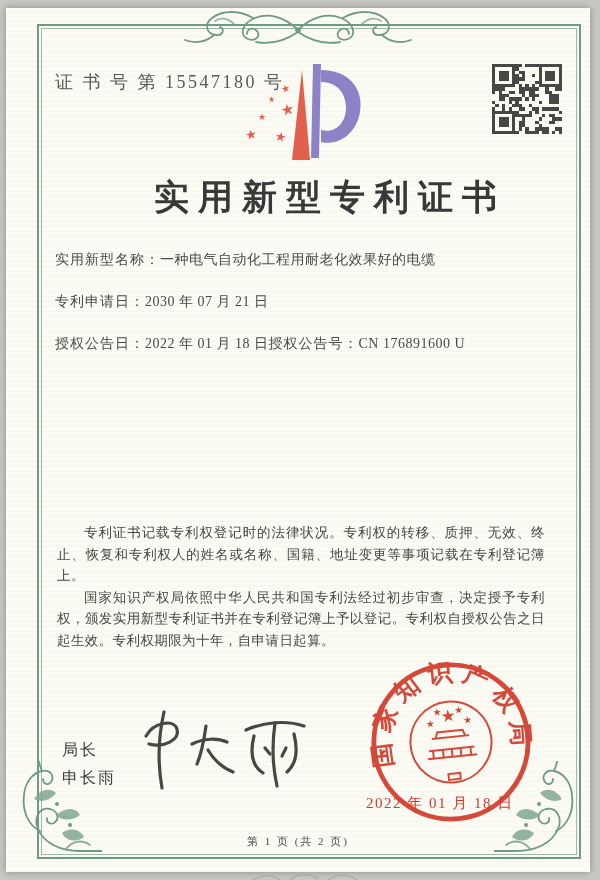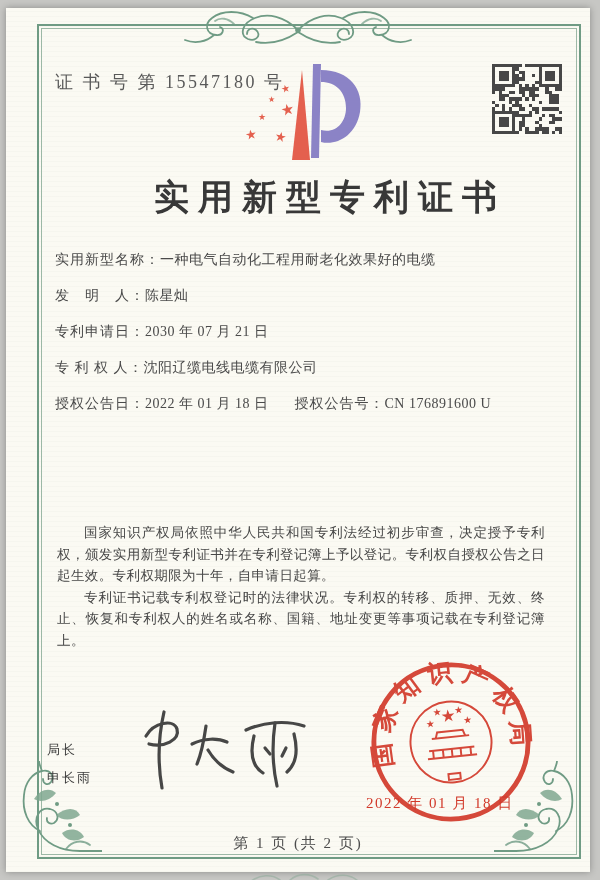--- a/index.html
+++ b/index.html
@@ -29,45 +29,45 @@
     position:absolute;left:49px;top:62px;font-size:18px;letter-spacing:2.5px;color:#595959;
   }
   .logo{position:absolute;left:236px;top:52px;}
   .qr{position:absolute;left:486px;top:56px;width:70px;height:70px;}
   .title{
     position:absolute;left:0;top:166px;width:100%;text-align:center;
     font-size:35px;letter-spacing:9px;color:#383838;font-weight:700;white-space:nowrap;padding-left:32px;
   }
   .fields{
     position:absolute;left:49px;top:242px;width:494px;
-    display:flex;flex-direction:column;gap:17px;
+    display:flex;flex-direction:column;gap:23px;
     font-size:14px;line-height:19px;color:#4a4a4a;
   }
   .frow{white-space:nowrap;}
   .flabel{letter-spacing:1px;}
   .fvalue{letter-spacing:.5px;}
-  .grant-pair2{margin-left:26px;}
+  .grant-pair2{}
   .paras{
     position:absolute;left:51px;top:514px;width:488px;
     font-size:13.5px;line-height:21.5px;text-align:justify;color:#474747;letter-spacing:.4px;
   }
   .paras p{margin:0;text-indent:2em;}
   .director{
-    position:absolute;left:41px;top:728px;font-size:13px;line-height:28px;color:#3c3c3c;
+    position:absolute;left:56px;top:728px;font-size:16px;line-height:28px;color:#3c3c3c;
     font-family:"Liberation Sans","DejaVu Sans",sans-serif;font-weight:500;letter-spacing:2px;
   }
   .signature{position:absolute;left:128px;top:692px;}
   .seal{position:absolute;left:354px;top:650px;transform:rotate(-6deg);opacity:.92;z-index:1;}
   .seal-date{
     position:absolute;left:360px;top:786px;z-index:2;
     font-size:15px;color:var(--seal-red,#cf392b);letter-spacing:1.5px;white-space:nowrap;
   }
   .footer{
     position:absolute;left:0;top:826px;width:100%;text-align:center;
-    font-size:15px;letter-spacing:2px;color:#4c4c4c;
+    font-size:11px;letter-spacing:2px;color:#4c4c4c;
   }
   svg{display:block;}
 </style>
 </head>
 <body>
 
 <div class="paper">
 
   <div class="frame-outer">
     <div class="frame-inner"></div>
@@ -370,36 +370,30 @@
       <rect x="20" y="20" width="1" height="1" fill="#474747"></rect>
     </svg>
 
   <div class="title">实用新型专利证书</div>
 
   <div class="fields">
     <div class="frow">
       <span class="flabel">实用新型名称：</span><span class="fvalue">一种电气自动化工程用耐老化效果好的电缆</span>
     </div>
     <div class="frow">
-      <span class="flabel">发　明　人：</span><span class="fvalue">陈星灿</span>
-    </div>
-    <div class="frow">
       <span class="flabel">专利申请日：</span><span class="fvalue">2030 年 07 月 21 日</span>
-    </div>
-    <div class="frow">
-      <span class="flabel">专 利 权 人：</span><span class="fvalue">沈阳辽缆电线电缆有限公司</span>
     </div>
     <div class="frow">
       <span class="flabel">授权公告日：</span><span class="fvalue">2022 年 01 月 18 日</span><span class="flabel grant-pair2">授权公告号：</span><span class="fvalue">CN 176891600 U</span>
     </div>
   </div>
 
   <div class="paras">
+    <p>专利证书记载专利权登记时的法律状况。专利权的转移、质押、无效、终止、恢复和专利权人的姓名或名称、国籍、地址变更等事项记载在专利登记簿上。</p>
     <p>国家知识产权局依照中华人民共和国专利法经过初步审查，决定授予专利权，颁发实用新型专利证书并在专利登记簿上予以登记。专利权自授权公告之日起生效。专利权期限为十年，自申请日起算。</p>
-    <p>专利证书记载专利权登记时的法律状况。专利权的转移、质押、无效、终止、恢复和专利权人的姓名或名称、国籍、地址变更等事项记载在专利登记簿上。</p>
   </div>
 
   <div class="director">
     <div>局长</div>
     <div>申长雨</div>
   </div>
 
   <svg class="signature" width="185" height="102" viewBox="0 0 185 102">
     <g stroke="#343434" stroke-width="3.2" fill="none" stroke-linecap="round" opacity=".9">
       <path d="M30,12 C25,34 23,60 28,88"></path>

